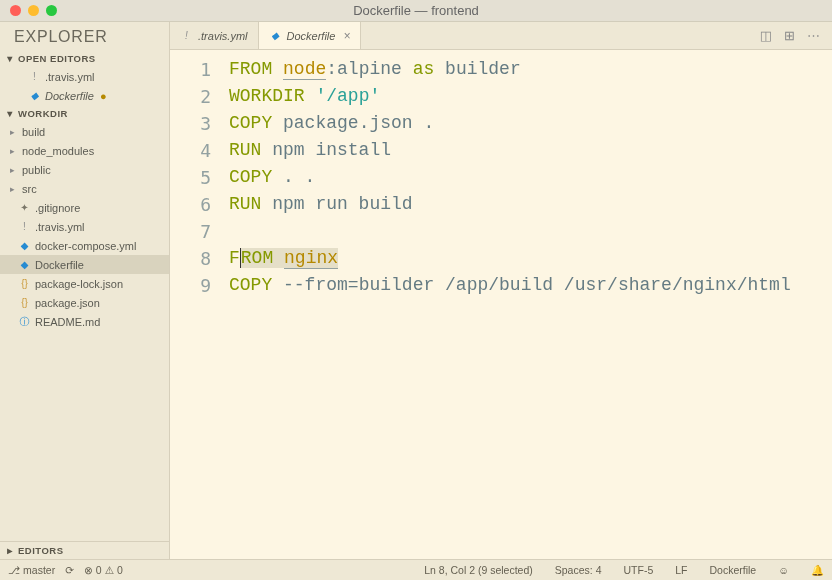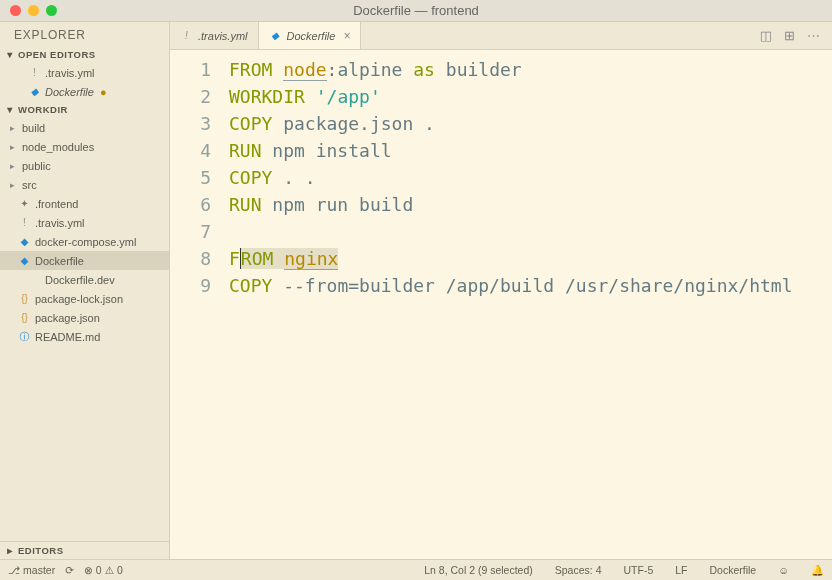--- a/index.html
+++ b/index.html
@@ -36,21 +36,21 @@
 .sidebar {
   width: 170px;
   background: #eee8d5;
   border-right: 1px solid #d6cfbb;
   display: flex;
   flex-direction: column;
   font-size: 11px;
 }
 .sidebar-header {
   padding: 6px 14px 4px;
-  font-size: 12px;
+  font-size: 16px;
   letter-spacing: 0.8px;
   color: #6b685c;
 }
 .section-title {
   display: flex;
   align-items: center;
   gap: 2px;
   padding: 3px 4px;
   font-size: 9.5px;
   font-weight: 700;
@@ -111,21 +111,21 @@
   position: relative;
 }
 .gutter {
   width: 55px;
   text-align: right;
   padding: 6px 14px 0 0;
   color: #93a1a1;
   background: #fdf6e3;
   user-select: none;
 }
-.code { flex: 1; padding: 6px 0 4px 4px; white-space: pre; color: #657b83; }
+.code { flex: 1; padding: 6px 0 4px 4px; white-space: pre; color: #657b83; font-family: Liberation Mono, monospace; }
 .kw { color: #859900; font-weight: 500; }
 .str { color: #2aa198; }
 .ident { color: #b58900; }
 .txt { color: #657b83; }
 .underline { border-bottom: 1px solid #93a1a1; }
 .sel { background: #e5dfc8; }
 .cursor { border-left: 1px solid #333; }
 
 
 .statusbar {
@@ -197,37 +197,33 @@
         <div class="tree-item">
           <span class="chev-small">▸</span>
           <span>public</span>
         </div>
         <div class="tree-item">
           <span class="chev-small">▸</span>
           <span>src</span>
         </div>
         <div class="tree-item">
           <span class="file-icon ic-git">✦</span>
-          <span>.frontend</span>
+          <span>.gitignore</span>
         </div>
         <div class="tree-item">
           <span class="file-icon ic-yaml">!</span>
           <span>.travis.yml</span>
         </div>
         <div class="tree-item">
           <span class="file-icon ic-docker">◆</span>
           <span>docker-compose.yml</span>
         </div>
         <div class="tree-item selected">
           <span class="file-icon ic-docker">◆</span>
           <span>Dockerfile</span>
-        </div>
-        <div class="tree-item indent">
-          <span class="file-icon "></span>
-          <span>Dockerfile.dev</span>
         </div>
         <div class="tree-item">
           <span class="file-icon ic-json">{}</span>
           <span>package-lock.json</span>
         </div>
         <div class="tree-item">
           <span class="file-icon ic-json">{}</span>
           <span>package.json</span>
         </div>
         <div class="tree-item">

